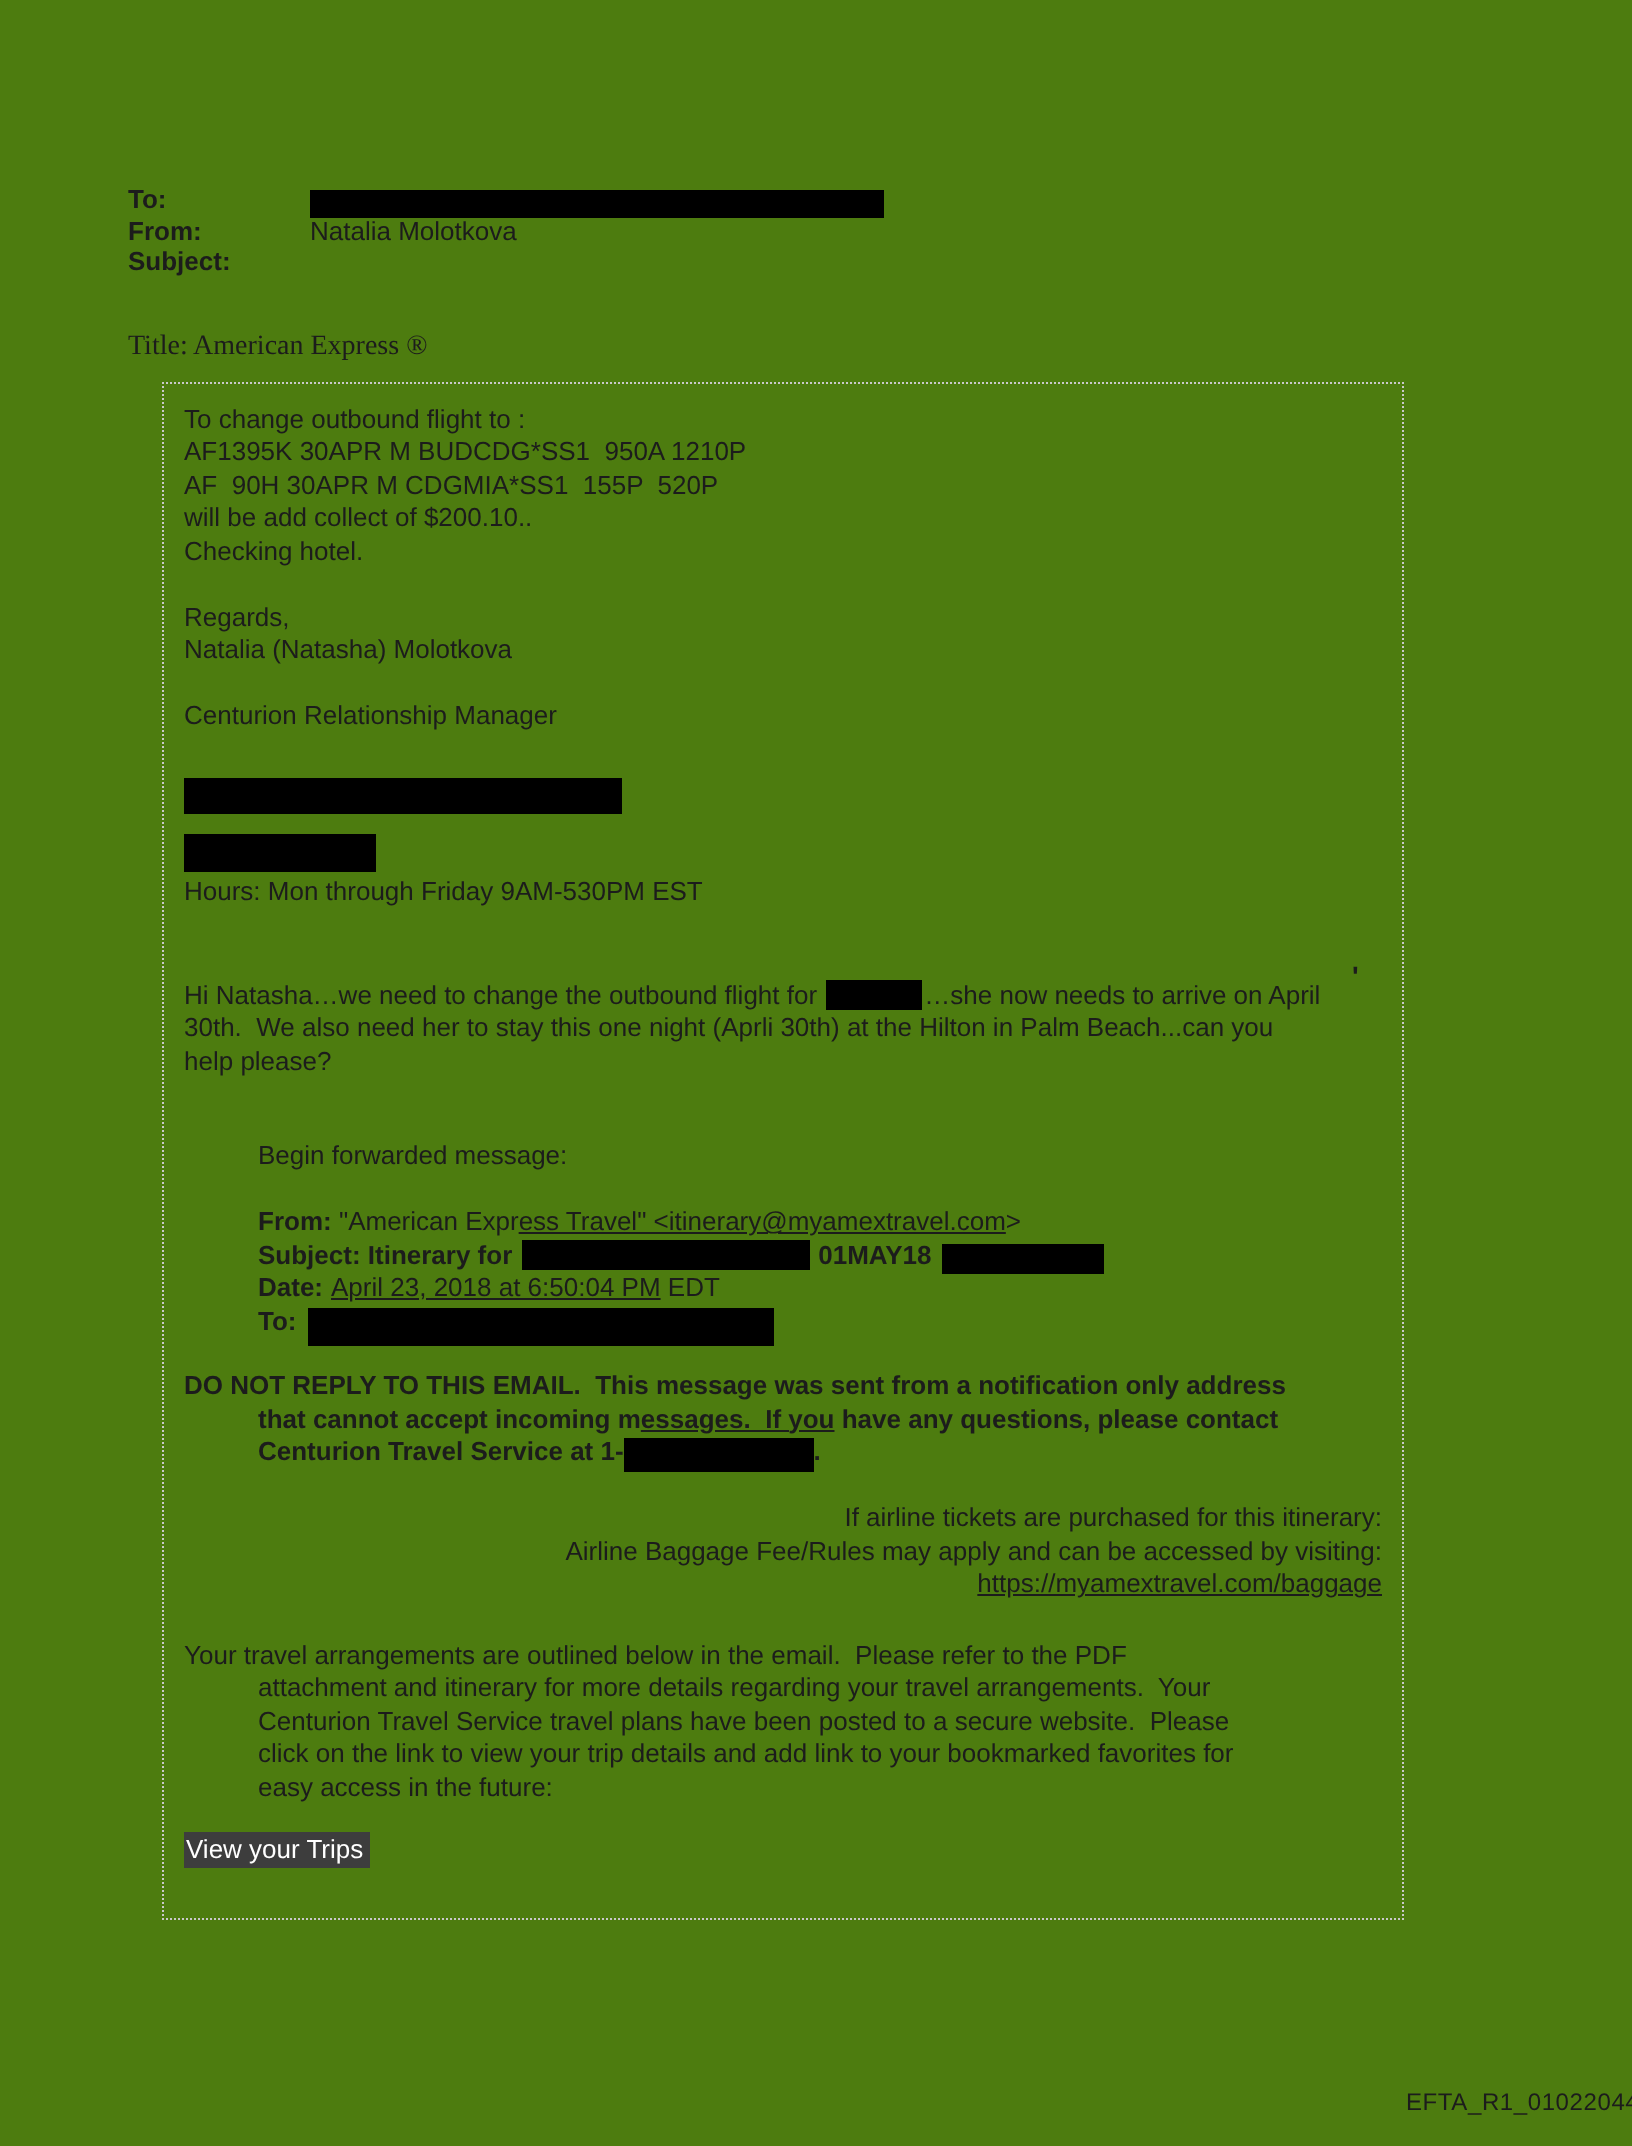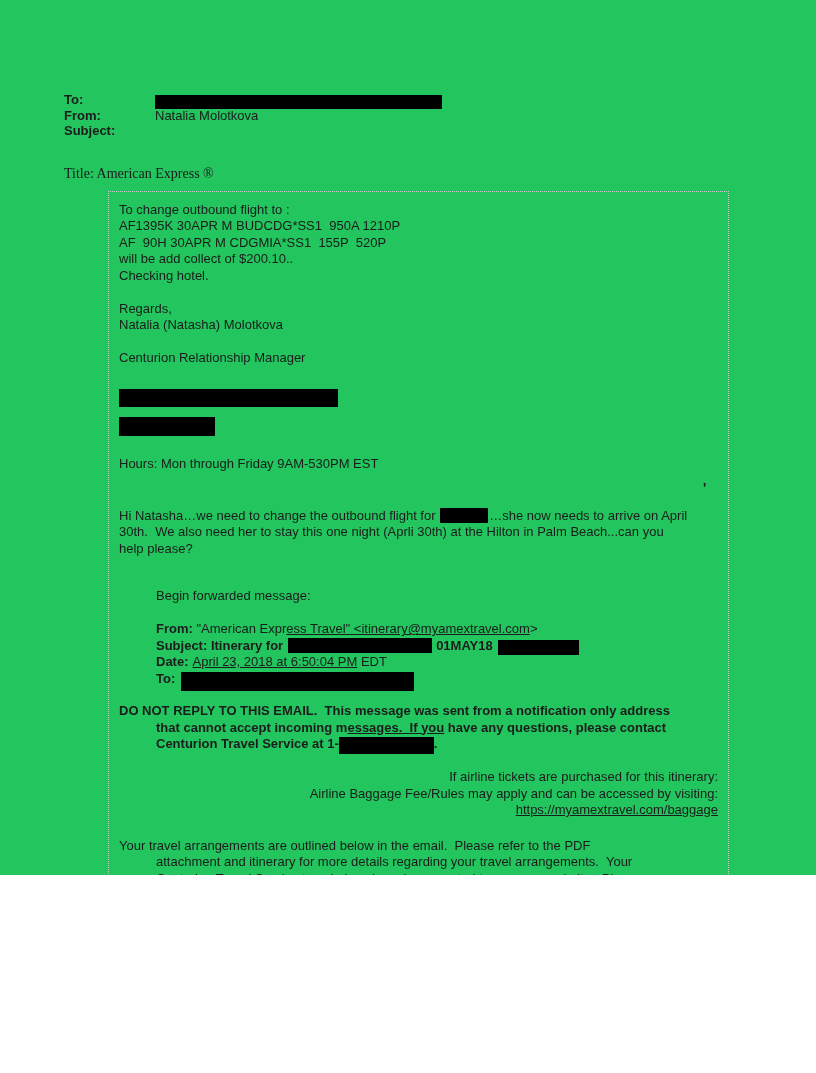--- a/index.html
+++ b/index.html
@@ -1,43 +1,43 @@
 <!DOCTYPE html>
 <html><head>
 <meta charset="utf-8">
 <style>
   * { margin:0; padding:0; box-sizing:border-box; }
   html,body { background:#ffffff; }
   .page {
-    position:relative; width:816px; height:875px; background:#22c55e;
+    position:relative; width:816px; height:1073px; background:#4d7c0f;
     font-family:"Liberation Sans", sans-serif; color:#1c1c1c; overflow:hidden;
   }
   
   .email-header { position:absolute; top:92px; left:64px; font-size:13px; line-height:15.6px; }
   .hdr-row { display:flex; }
   .hdr-label { width:91px; font-weight:bold; }
   .hdr-value { white-space:pre; }
   .redact { display:inline-block; background:#000; vertical-align:text-bottom; margin-bottom:-2px; }
   .r-to { width:287px; height:14px; }
   .r-subj1 { width:62px; height:14px; }
   .r-subj2 { width:54px; height:14px; }
   .u { text-decoration:underline; }
   
   .title-line { position:absolute; top:166px; left:64px; font-family:"Liberation Serif", serif; font-size:14px; }
   
   .email-box {
-    position:absolute; top:191px; left:108px; width:621px; height:769px;
+    position:absolute; top:191px; left:81px; width:621px; height:769px;
     border:1px dotted #c9c9c9; padding:10px 10px 6px 10px;
     font-size:13px; line-height:16.45px;
   }
   .prewrap { white-space:pre-wrap; }
   .bar-line { line-height:0; }
   .r-sig1 { width:219px; height:18px; margin-top:22px; }
   .r-sig2 { width:96px;  height:19px; margin-top:12px; }
-  .hours { margin-top:22px; }
+  .hours { margin-top:4px; }
   .request { margin-top:36px; }
   .r-name { width:48px; height:15px; margin:0 1px; }
   .fwd { padding-left:37px; margin-top:31px; }
   .fwd-gap { height:16.45px; }
   .b { font-weight:bold; }
   .r-fsubj1 { width:144px; height:15px; margin:0 4px 0 5px; }
   .r-fsubj2 { width:81px;  height:15px; margin-left:5px; }
   .r-fto { width:233px; height:19px; margin-left:6px; margin-bottom:-5px; }
   .date-val { margin-left:4px; }
   .hang { padding-left:37px; text-indent:-37px; }
@@ -113,18 +113,19 @@
     <div class="baggage prewrap"><span>If airline tickets are purchased for this itinerary:
 Airline Baggage Fee/Rules may apply and can be accessed by visiting:
 </span><span class="u linklike">https://myamextravel.com/baggage</span></div>
 
     <div class="travel hang prewrap">Your travel arrangements are outlined below in the email.  Please refer to the PDF
 attachment and itinerary for more details regarding your travel arrangements.  Your
 Centurion Travel Service travel plans have been posted to a secure website.  Please
 click on the link to view your trip details and add link to your bookmarked favorites for
 easy access in the future:</div>
 
+    <div class="view-trips-line"><span class="hl">View your Trips</span></div>
 
   </div>
 
   <div class="doc-id">EFTA_R1_01022044</div>
 
 </div>
 
 </body></html>

